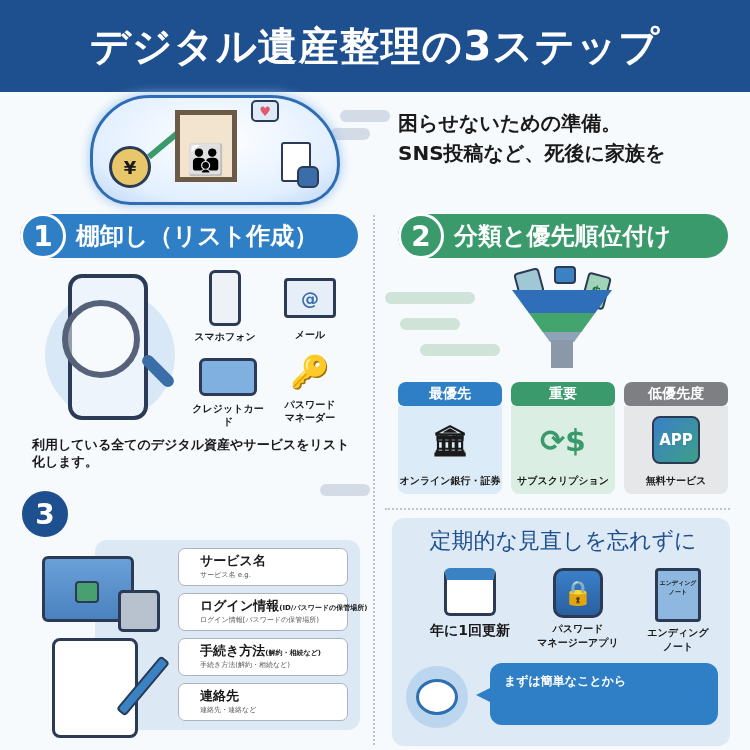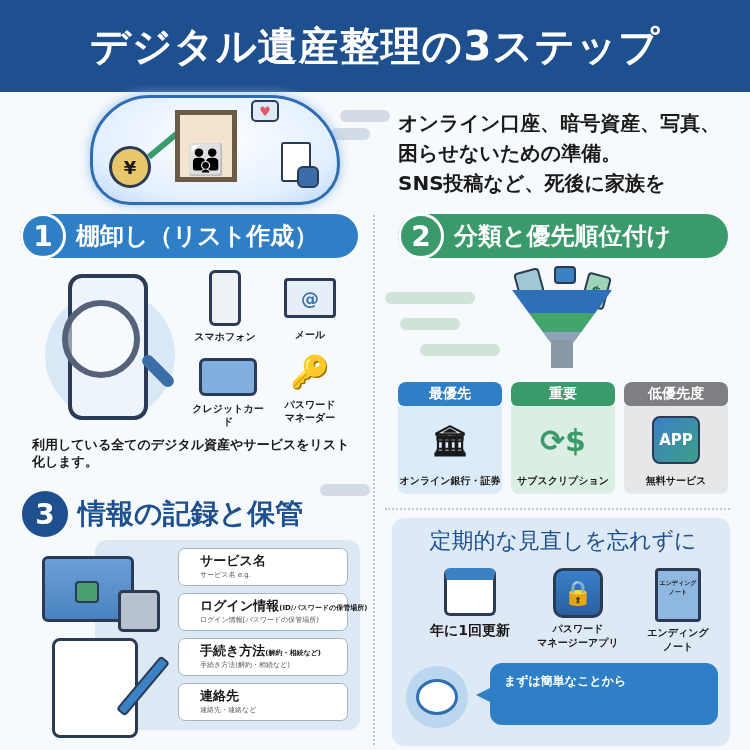--- a/index.html
+++ b/index.html
@@ -76,21 +76,20 @@
 <div class="cloud">
   <div style="position:absolute;left:16px;top:48px;width:42px;height:42px;border-radius:50%;background:#e8c66a;border:3px solid #2b3a55;display:flex;align-items:center;justify-content:center;font-weight:bold;font-size:18px;">¥</div>
   <div style="position:absolute;left:50px;top:40px;width:50px;height:6px;background:#3a9a6c;transform:rotate(-40deg);"></div>
   <div style="position:absolute;left:82px;top:12px;width:62px;height:72px;border:5px solid #6b5a45;background:#f3e4d0;display:flex;align-items:flex-end;justify-content:center;font-size:30px;">👪</div>
   <div style="position:absolute;left:158px;top:2px;width:28px;height:22px;border-radius:5px;background:#dfeaf7;border:2px solid #2b3a55;color:#e05a6b;font-size:13px;display:flex;align-items:center;justify-content:center;">♥</div>
   <div style="position:absolute;left:188px;top:44px;width:30px;height:40px;background:#fff;border:2px solid #2b3a55;border-radius:3px;"></div>
   <div style="position:absolute;left:204px;top:68px;width:22px;height:22px;background:#3b6ea8;border-radius:6px;border:2px solid #2b3a55;"></div>
 </div>
 
 <div class="intro">
-  <div>オンライン口座、暗号資産、写真、</div>
   <div>困らせないための準備。</div>
   <div>SNS投稿など、死後に家族を</div>
 </div>
 
 <div class="step-head s1">
   <div class="step-num">1</div>
   <span>棚卸し（リスト作成）</span>
 </div>
 <div class="phone-circle"></div>
 <div class="phone"></div>
@@ -145,21 +144,20 @@
   <div class="prio-body" style="background:#e6e7e9;">
     <div class="prio-icon">
         <div class="app-tile">APP</div>
       </div>
     <span>無料サービス</span>
   </div>
 </div>
 
 <div class="step-head s3">
   <div class="step-num">3</div>
-  <span>情報の記録と保管</span>
 </div>
 <div class="s3-panel"></div>
 <div class="folder">
   <div style="position:absolute;left:30px;top:22px;width:24px;height:22px;background:#48a070;border:2px solid #2b3a55;border-radius:4px;"></div>
 </div>
 <div class="safe"></div>
 <div class="checklist"></div>
 <div class="pen"></div>
 
 <div class="field" style="top:548px;">

